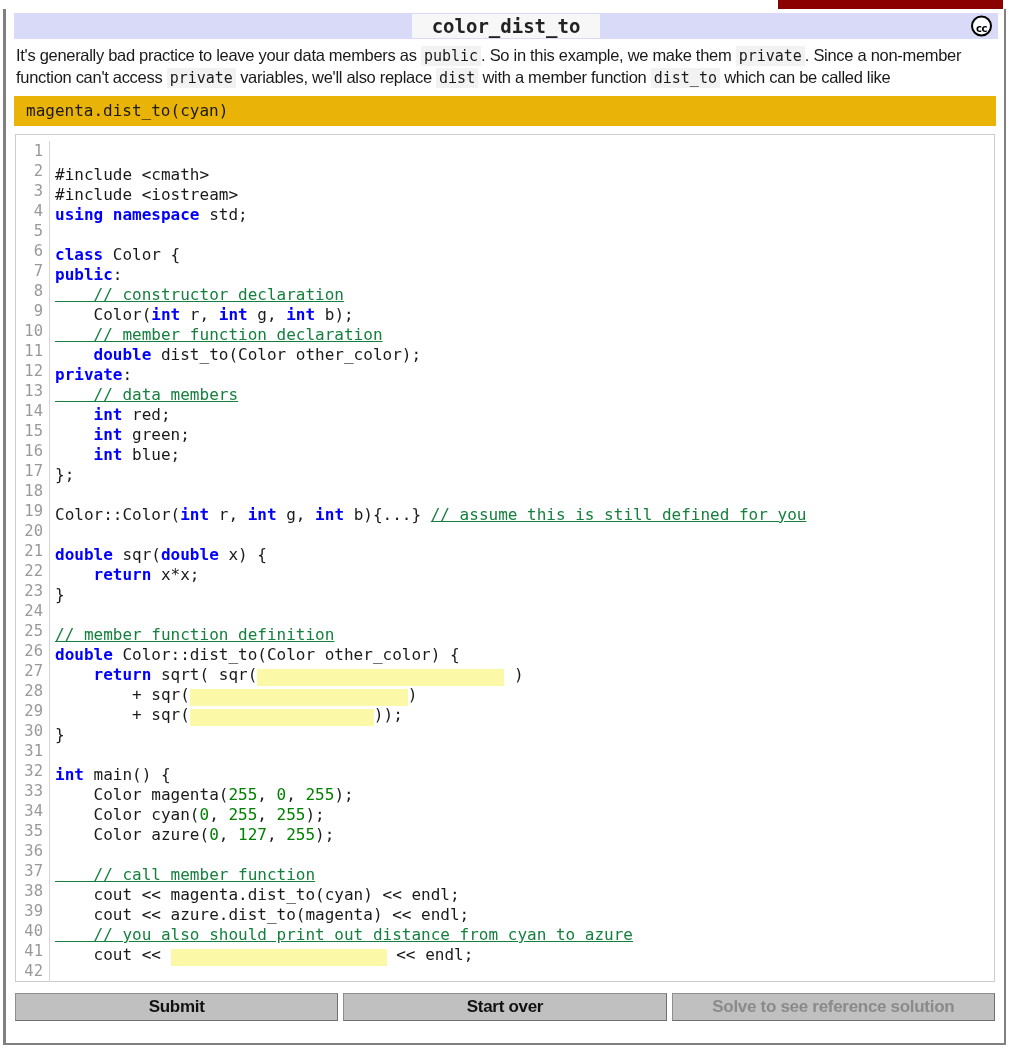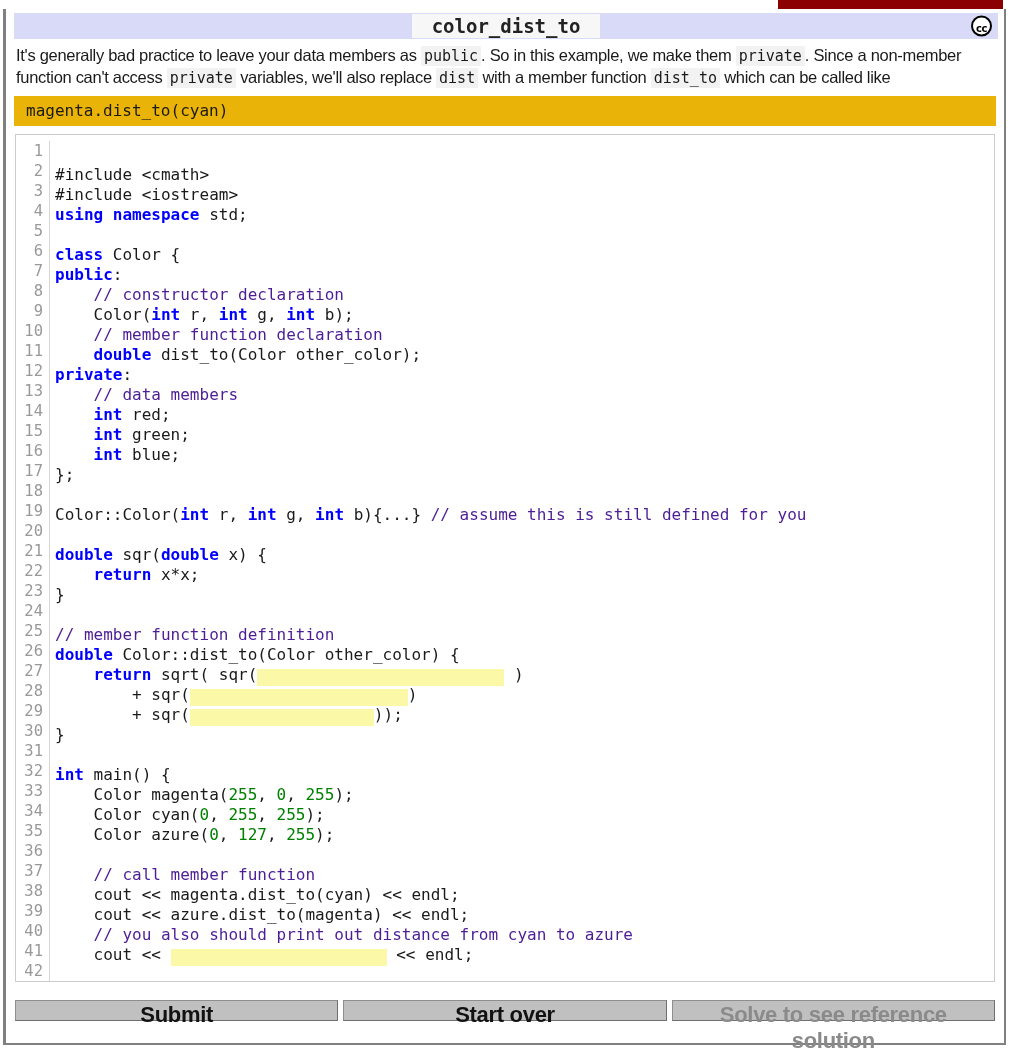--- a/index.html
+++ b/index.html
@@ -139,21 +139,21 @@
   }
   .codetext {
     padding-left: 5px;
     font-family: "DejaVu Sans Mono", "Liberation Mono", monospace;
     font-size: 16px;
     color: #1a1a1a;
     white-space: pre;
     margin-top: 24px;
   }
   .kw   { color: #0000ff; font-weight: bold; }
-  .cmt  { color: #4c1d95; }
+  .cmt  { color: #15803d; text-decoration: underline; }
   .num  { color: #008000; font-weight: normal; }
   .blank-input {
     display: inline-block;
     background: #fbf8a8;
     height: 17px;
     vertical-align: -3px;
     border: none;
     outline: none;
     font-family: "DejaVu Sans Mono", "Liberation Mono", monospace;
     font-size: 16px;
@@ -165,27 +165,27 @@
   #button-bar {
     position: absolute;
     left: 9px;
     right: 9px;
     bottom: 22px;
     display: flex;
     gap: 5px;
   }
   .btn {
     flex: 1;
-    height: 21px;
+    height: 28px;
     background: #c0c0c0;
     border: 1px solid #8e8e8e;
     border-right-color: #6f6f6f;
     border-bottom-color: #6f6f6f;
     font-family: "Liberation Sans", sans-serif;
-    font-size: 22px;
+    font-size: 17px;
     font-weight: bold;
     color: #111111;
     letter-spacing: -0.3px;
     cursor: pointer;
   }
   .btn.disabled {
     color: #8a8a8a;
     cursor: default;
   }
 </style>

